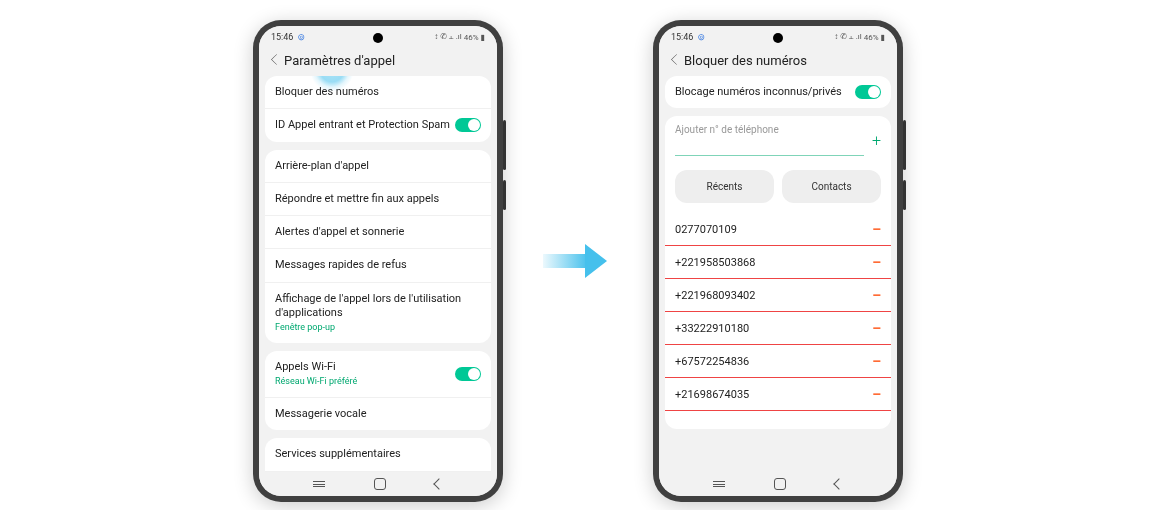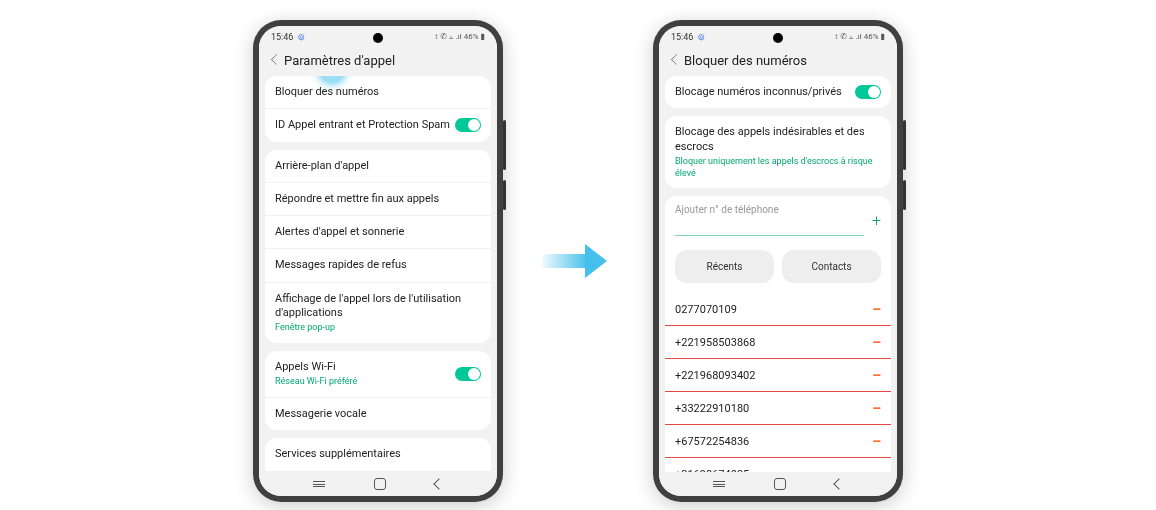--- a/index.html
+++ b/index.html
@@ -56,21 +56,21 @@
     height: 22px;
     display: flex;
     align-items: center;
     justify-content: space-between;
     padding: 0 12px;
     font-size: 9px;
     color: #333;
     background: #f2f2f2;
   }
   .status-left { display:flex; align-items:center; gap:4px; }
-  .status-right { display:flex; align-items:flex-start; gap:2px; font-size:8px; color:#555;}
+  .status-right { display:flex; align-items:center; gap:2px; font-size:8px; color:#555;}
   .header {
     display: flex;
     align-items: center;
     padding: 5px 10px 8px 10px;
     background: #f2f2f2;
   }
   .back-icon {
     width: 14px;
     height: 14px;
     border-left: 1.5px solid #333;
@@ -336,28 +336,20 @@
     </div>
     <div class="content">
 
       <div class="card">
         <div class="row">
           <div class="row-text">Blocage numéros inconnus/privés</div>
           <div class="toggle on"></div>
         </div>
       </div>
 
-      <div class="card">
-        <div class="row">
-          <div class="row-text">
-            <div>Blocage des appels indésirables et des escrocs</div>
-            <div class="row-sub">Bloquer uniquement les appels d'escrocs à risque élevé</div>
-          </div>
-        </div>
-      </div>
 
       <div class="card" style="padding-bottom:2px;">
         <div class="input-row">
           <div class="phone-input">Ajouter n° de téléphone</div>
           <div class="plus-icon">+</div>
         </div>
         <div class="tabs">
           <div class="tab">Récents</div>
           <div class="tab">Contacts</div>
         </div>

